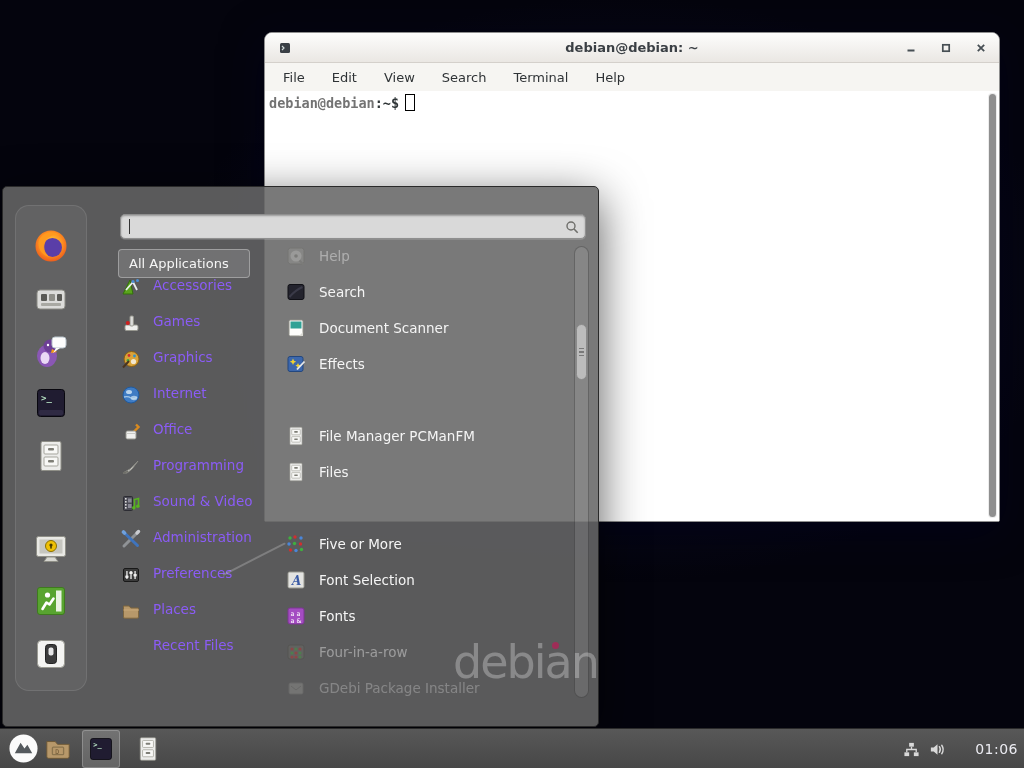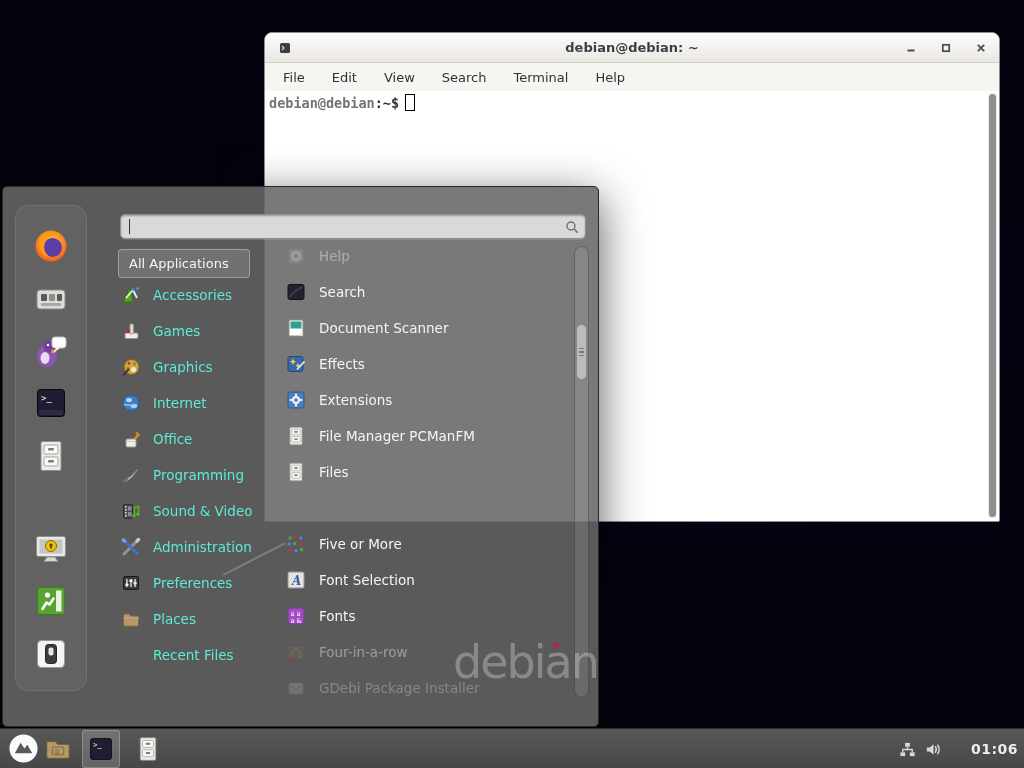--- a/index.html
+++ b/index.html
@@ -48,21 +48,21 @@
                 box-shadow:inset 0 1px 2px rgba(0,0,0,.3), 0 1px 0 rgba(255,255,255,.15); }
   .searchwrap input { position:absolute; inset:0; background:transparent; border:none; outline:none;
                       padding-left:9px; font-size:13px; color:#222; }
   .searchcaret { position:absolute; left:8px; top:4px; width:1px; height:15px; background:#333; }
   .searchmag { position:absolute; right:6px; top:5px; width:14px; height:14px; }
   .allapps { position:absolute; left:115px; top:62px; width:132px; height:29px;
              background:rgba(255,255,255,0.14); border:1px solid rgba(255,255,255,0.32);
              border-radius:4px; color:#f5f5f5; font-size:13px; line-height:27px;
              padding-left:10px; cursor:pointer; }
   .catrow { position:absolute; left:118px; width:158px; height:36px;
-            display:flex; align-items:center; gap:12px; color:#5eead4; font-size:13.5px; cursor:pointer; }
+            display:flex; align-items:flex-start; gap:12px; color:#8b5cf6; font-size:13.5px; cursor:pointer; }
   .catrow .cicon { width:20px; height:20px; flex:0 0 20px; }
   .approw { position:absolute; left:282px; width:284px; height:36px;
             display:flex; align-items:center; gap:12px; color:#f5f5f5; font-size:13.5px; cursor:pointer; }
   .approw .aicon { width:22px; height:22px; flex:0 0 22px; }
   .approw.dim { opacity:0.42; }
   .approw.dimmer { opacity:0.28; }
   .menuscroll { position:absolute; left:571px; top:59px; width:15px; height:452px;
                 background:rgba(255,255,255,0.10); border:1px solid rgba(0,0,0,0.25);
                 border-radius:8px; }
   .menuscroll .thumb { position:absolute; left:1px; right:1px; top:77px; height:56px;
@@ -80,21 +80,21 @@
   
   .taskbar { position:absolute; left:0; bottom:0; width:1024px; height:40px;
              background:linear-gradient(#585858,#474747); border-top:1px solid #2b2b2b; }
   .tb-menu { position:absolute; left:8px; top:4px; width:31px; height:31px; cursor:pointer; }
   .tb-launch { position:absolute; top:6px; width:28px; height:28px; cursor:pointer; }
   .tb-win { position:absolute; left:82px; top:1px; width:38px; height:38px;
             background:rgba(255,255,255,0.16); border:1px solid rgba(255,255,255,0.22);
             border-radius:3px; display:flex; align-items:center; justify-content:center; cursor:pointer; }
   .tb-right { position:absolute; right:6px; top:0; height:40px; display:flex; align-items:center; gap:9px; }
   .tb-ico { width:17px; height:17px; cursor:pointer; }
-  .clock { font-size:14px; font-weight:bold; color:#ececf2; letter-spacing:.5px; cursor:default;margin-left:20px; }
+  .clock { font-size:14px; font-weight:normal; color:#ececf2; letter-spacing:.5px; cursor:default;margin-left:20px; }
 </style>
 </head>
 <body>
 
 <div class="screen">
   <div class="glow"></div>
 
   <div class="term">
     <div class="titlebar">
       <svg class="t-icon" viewBox="0 0 12 12">
@@ -334,34 +334,20 @@
       </div>
     <div class="approw" style="top:159px">
       <svg class="aicon" viewBox="0 0 22 22">
           <rect x="3" y="3.5" width="15" height="15" rx="2" fill="#3c67ac" stroke="#23477e"></rect>
           <path d="M8 5.5 l1 2.2 2.2 1 -2.2 1 -1 2.2 -1 -2.2 -2.2 -1 2.2 -1 Z" fill="#f2d22e"></path>
           <path d="M13 10 l.8 1.8 1.8 .8 -1.8 .8 -.8 1.8 -.8 -1.8 -1.8 -.8 1.8 -.8 Z" fill="#f2d22e"></path>
           <path d="M12 16.5 L19.5 8.5" stroke="#e8e8e8" stroke-width="1.8"></path>
         </svg>
       <span>Effects</span>
       </div>
-    <div class="approw" style="top:195px">
-      <svg class="aicon" viewBox="0 0 22 22">
-          <rect x="3" y="3" width="16" height="16" rx="2.5" fill="#4a7fc1" stroke="#2d5a96"></rect>
-          <g fill="#e8eef4">
-            <circle cx="11" cy="11" r="4.2"></circle>
-            <rect x="9.9" y="4.5" width="2.2" height="3" rx=".6"></rect>
-            <rect x="9.9" y="14.5" width="2.2" height="3" rx=".6"></rect>
-            <rect x="4.5" y="9.9" width="3" height="2.2" rx=".6"></rect>
-            <rect x="14.5" y="9.9" width="3" height="2.2" rx=".6"></rect>
-          </g>
-          <circle cx="11" cy="11" r="1.8" fill="#4a7fc1"></circle>
-        </svg>
-      <span>Extensions</span>
-      </div>
     <div class="approw" style="top:231px">
       <svg class="aicon" viewBox="0 0 36 36">
           <rect x="8" y="3.5" width="20" height="29" rx="1.5" fill="#ececea" stroke="#8f8f87"></rect>
           <rect x="11" y="7" width="14" height="9" rx="1" fill="#f8f8f6" stroke="#a5a59d"></rect>
           <rect x="15" y="10" width="6" height="2.5" rx="1" fill="#7e7e76"></rect>
           <rect x="11" y="19" width="14" height="9" rx="1" fill="#f8f8f6" stroke="#a5a59d"></rect>
           <rect x="15" y="22" width="6" height="2.5" rx="1" fill="#7e7e76"></rect>
         </svg>
       <span>File Manager PCManFM</span>
       </div>

